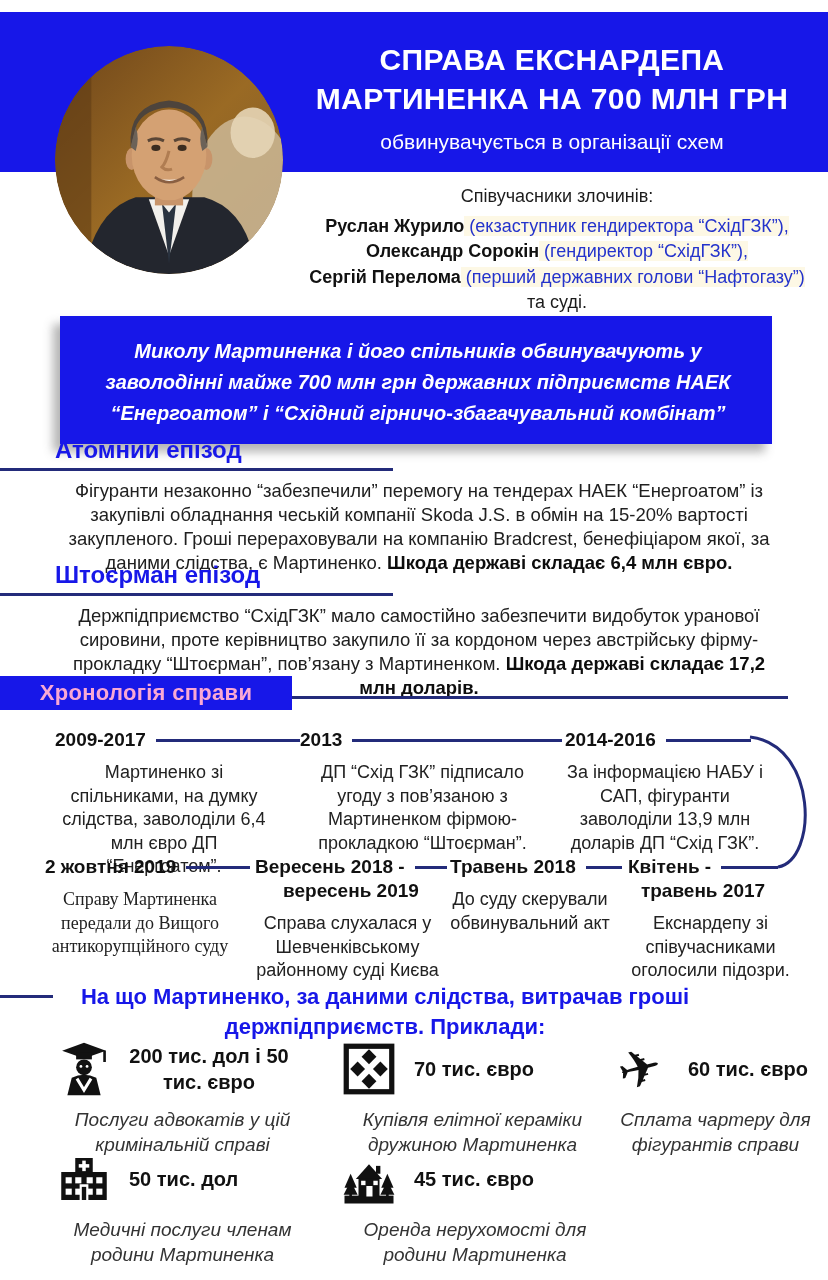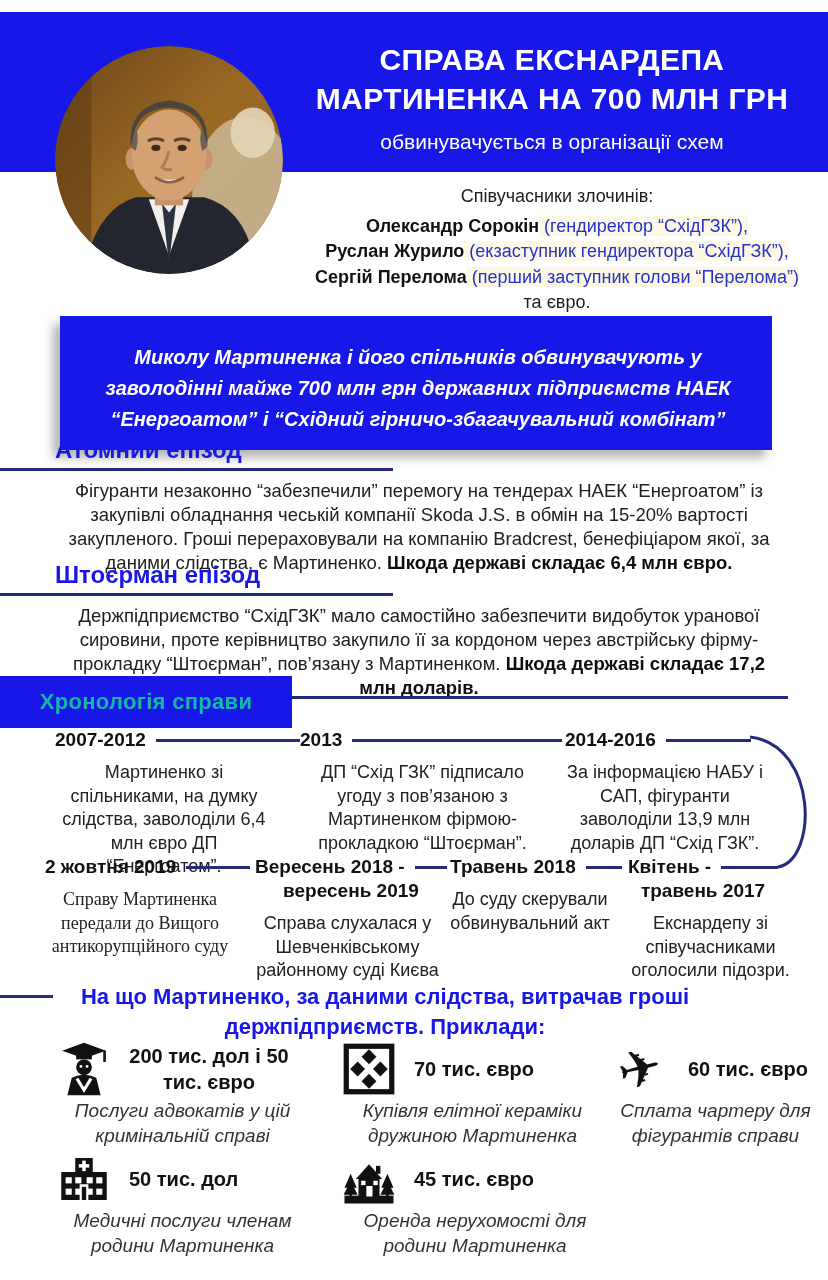--- a/index.html
+++ b/index.html
@@ -25,46 +25,46 @@
   
   .accomplices{position:absolute;left:292px;top:184px;width:530px;font-size:18px;line-height:25.5px;}
   .accomplices .intro{margin-bottom:4px;}
   .person-line{white-space:nowrap;}
   .person-name{font-weight:bold;color:#111;}
   .role{color:var(--role-blue);background:var(--hl);}
   
   .quote-box{
     position:absolute;left:60px;top:316px;width:712px;background:var(--blue);
     color:#fff;font-weight:bold;font-style:italic;font-size:20px;line-height:31px;
-    padding:26px 34px 15px 38px;box-shadow:-7px 8px 9px rgba(90,90,90,.45);
+    padding:20px 34px 15px 38px;box-shadow:-7px 8px 9px rgba(90,90,90,.45);
   }
   
   .ep-head{position:absolute;left:55px;font-size:24px;font-weight:bold;color:var(--blue);z-index:2;}
   .ep-rule{position:absolute;left:0;width:393px;height:3px;background:var(--navy);}
   .ep-text{position:absolute;left:55px;width:728px;font-size:18.5px;line-height:24px;color:#202020;}
   .ep-text b{color:#0d0d0d;}
   
-  .tl-title-box{position:absolute;left:0;top:676px;width:292px;height:52px;background:var(--blue);
-    color:#14b8a6;font-size:22px;font-weight:bold;display:flex;align-items:center;justify-content:center;letter-spacing:.3px;}
+  .tl-title-box{position:absolute;left:0;top:676px;width:292px;height:34px;background:var(--blue);
+    color:#f9a8d4;font-size:22px;font-weight:bold;display:flex;align-items:center;justify-content:center;letter-spacing:.3px;}
   .tl-line-a{position:absolute;left:292px;top:696px;width:496px;height:3px;background:var(--navy);}
   .tl-col{position:absolute;font-size:18px;line-height:23.5px;color:#222;}
   .tl-date{display:flex;align-items:center;gap:10px;font-size:19px;font-weight:bold;color:#111;line-height:24px;}
   .tl-date .dash{flex:1;height:3px;background:var(--navy);}
   .tl-date2{font-size:19px;font-weight:bold;color:#111;line-height:24px;}
   .tl-date2:empty{display:none;}
   .tl-body{margin-top:9px;}
   .tl-curve{position:absolute;left:700px;top:725px;width:128px;height:160px;}
   
   .sp-head{position:absolute;left:55px;top:982px;width:660px;font-size:22px;line-height:30px;font-weight:bold;color:var(--blue);}
   .sp-rule{position:absolute;left:0;top:995px;width:53px;height:3px;background:var(--navy);}
   .sp-item{position:absolute;}
   .sp-top{display:flex;align-items:center;gap:16px;}
   .sp-icon{flex:0 0 auto;width:58px;height:58px;display:flex;align-items:center;justify-content:center;}
   .sp-amount{font-size:20px;font-weight:bold;line-height:26px;color:#111;}
-  .sp-caption{margin-top:0;font-size:19px;line-height:25px;font-style:italic;color:#333;}
+  .sp-caption{margin-top:9px;font-size:19px;line-height:25px;font-style:italic;color:#333;}
   .plane-glyph{font-size:52px;color:#111;transform:rotate(-14deg);font-family:"DejaVu Sans",sans-serif;line-height:1;}
 </style>
 </head>
 <body>
 
 <div class="page">
 
   <div class="header-band"></div>
 
   <div class="photo-wrap">
@@ -106,24 +106,24 @@
   </div>
 
   <div class="title-block">
     <div class="title-line">СПРАВА ЕКСНАРДЕПА</div>
     <div class="title-line">МАРТИНЕНКА НА 700 МЛН ГРН</div>
     <div class="subtitle">обвинувачується в організації схем</div>
   </div>
 
   <div class="accomplices">
     <div class="intro">Співучасники злочинів:</div>
+    <div class="person-line"><span class="person-name">Руслан Журило</span><span class="role"> (екзаступник гендиректора “СхідГЗК”),</span></div>
     <div class="person-line"><span class="person-name">Олександр Сорокін</span><span class="role"> (гендиректор “СхідГЗК”),</span></div>
-    <div class="person-line"><span class="person-name">Руслан Журило</span><span class="role"> (екзаступник гендиректора “СхідГЗК”),</span></div>
-    <div class="person-line"><span class="person-name">Сергій Перелома</span><span class="role"> (перший заступник голови “Перелома”)</span></div>
-    <div class="outro">та євро.</div>
+    <div class="person-line"><span class="person-name">Сергій Перелома</span><span class="role"> (перший державних голови “Нафтогазу”)</span></div>
+    <div class="outro">та суді.</div>
   </div>
 
   <div class="quote-box">
     <span>Миколу Мартиненка і його спільників обвинувачують у заволодінні майже 700 млн грн державних підприємств НАЕК “Енергоатом” і “Східний гірничо-збагачувальний комбінат”</span>
   </div>
 
   <div class="ep-head" style="top:436px;">Атомний епізод</div>
   <div class="ep-rule" style="top:468px;"></div>
   <div class="ep-text" style="top:479px;">
     <span>Фігуранти незаконно “забезпечили” перемогу на тендерах НАЕК “Енергоатом” із закупівлі обладнання чеській компанії Skoda J.S. в обмін на 15-20% вартості закупленого. Гроші перераховували на компанію Bradcrest, бенефіціаром якої, за даними слідства, є Мартиненко.  </span><b>Шкода державі складає 6,4 млн євро.</b>
@@ -135,21 +135,21 @@
     <span>Держпідприємство “СхідГЗК” мало самостійно забезпечити видобуток уранової сировини, проте керівництво закупило її за кордоном через австрійську фірму-прокладку “Штоєрман”, пов’язану з Мартиненком.  </span><b>Шкода державі складає 17,2 млн доларів.</b>
   </div>
 
   <div class="tl-title-box">
     <span>Хронологія справи</span>
   </div>
   <div class="tl-line-a"></div>
 
   <div class="tl-col" style="left:55px;top:728px;width:245px;">
     <div class="tl-date">
-        <span>2007-2012</span>
+        <span>2009-2017</span>
         <span class="dash"></span>
       </div>
     <div class="tl-body" style="width:218px;">Мартиненко зі спільниками, на думку слідства, заволоділи 6,4 млн євро ДП “Енергоатом”.</div>
   </div>
   <div class="tl-col" style="left:300px;top:728px;width:262px;">
     <div class="tl-date">
         <span>2013</span>
         <span class="dash"></span>
       </div>
     <div class="tl-body" style="width:245px;">ДП “Схід ГЗК” підписало угоду з пов’язаною з Мартиненком фірмою-прокладкою “Штоєрман”.</div>

